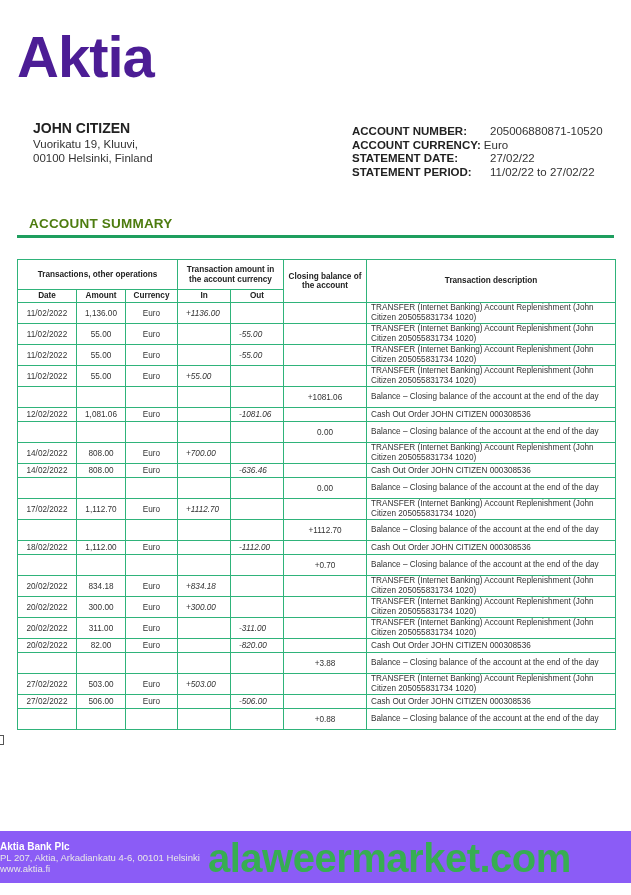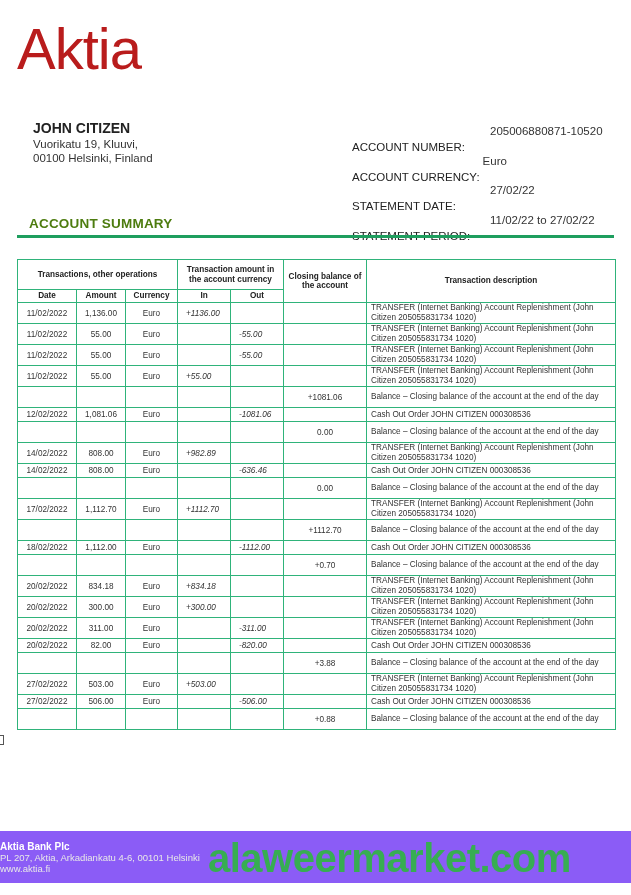--- a/index.html
+++ b/index.html
@@ -1,27 +1,27 @@
 <!DOCTYPE html>
 <html><head>
   <meta charset="utf-8">
   <style>
     * { box-sizing: border-box; margin: 0; padding: 0; }
     html, body { width: 631px; height: 895px; background: #ffffff; overflow: hidden; }
     body { position: relative; font-family: "Liberation Sans", sans-serif; color: #222; }
 
-    .logo { position: absolute; left: 17px; top: 20px; font-family: "Liberation Sans", sans-serif; font-size: 58px; font-weight: 400; color: #b91c1c; letter-spacing: -1px; line-height: 1; }
+    .logo { position: absolute; left: 17px; top: 28px; font-family: "Liberation Sans", sans-serif; font-size: 58px; font-weight: 700; color: #4c1d95; letter-spacing: -1px; line-height: 1; }
 
     .customer { position: absolute; left: 33px; top: 120px; }
     .customer .name { font-size: 14px; font-weight: bold; color: #222; line-height: 17px; }
     .customer .addr { font-size: 11.5px; color: #333; line-height: 14px; }
 
     .acct { position: absolute; left: 352px; top: 125px; font-size: 11.5px; line-height: 13.5px; }
     .acct .row { display: flex; }
-    .acct .k { font-weight: normal; color: #222; width: 138px; white-space: nowrap; margin-top: 16px; }
+    .acct .k { font-weight: bold; color: #222; width: 138px; white-space: nowrap; }
     .acct .k.tight { width: auto; margin-right: 3px; }
     .acct .v { color: #333; white-space: nowrap; }
 
     .section-title { position: absolute; left: 29px; top: 216px; font-size: 13.5px; font-weight: bold; color: #4d7c0f; letter-spacing: 0.2px; }
     .section-rule { position: absolute; left: 17px; top: 235px; width: 597px; height: 3px; background: #1e9e5e; }
 
     table.tx { position: absolute; left: 17px; top: 259px; width: 598px; border-collapse: collapse; font-size: 8.2px; color: #333; table-layout: fixed; border-radius: 14px; }
     table.tx th, table.tx td { border: 1px solid #2fb37a; text-align: center; vertical-align: middle; padding: 0 2px; }
     table.tx th { font-weight: bold; color: #222; font-size: 8.2px; line-height: 9.5px; }
     table.tx thead tr.h1 th { height: 30px; }
@@ -155,21 +155,21 @@
         <td></td>
         <td class="num"></td>
         <td class="num"></td>
         <td>0.00</td>
         <td class="desc">Balance – Closing balance of the account at the end of the day</td>
       </tr>
       <tr class="r2">
         <td>14/02/2022</td>
         <td>808.00</td>
         <td>Euro</td>
-        <td class="num">+982.89</td>
+        <td class="num">+700.00</td>
         <td class="num"></td>
         <td></td>
         <td class="desc">TRANSFER (Internet Banking) Account Replenishment (John Citizen 205055831734 1020)</td>
       </tr>
       <tr class="r1b">
         <td>14/02/2022</td>
         <td>808.00</td>
         <td>Euro</td>
         <td class="num"></td>
         <td class="num">-636.46</td>

